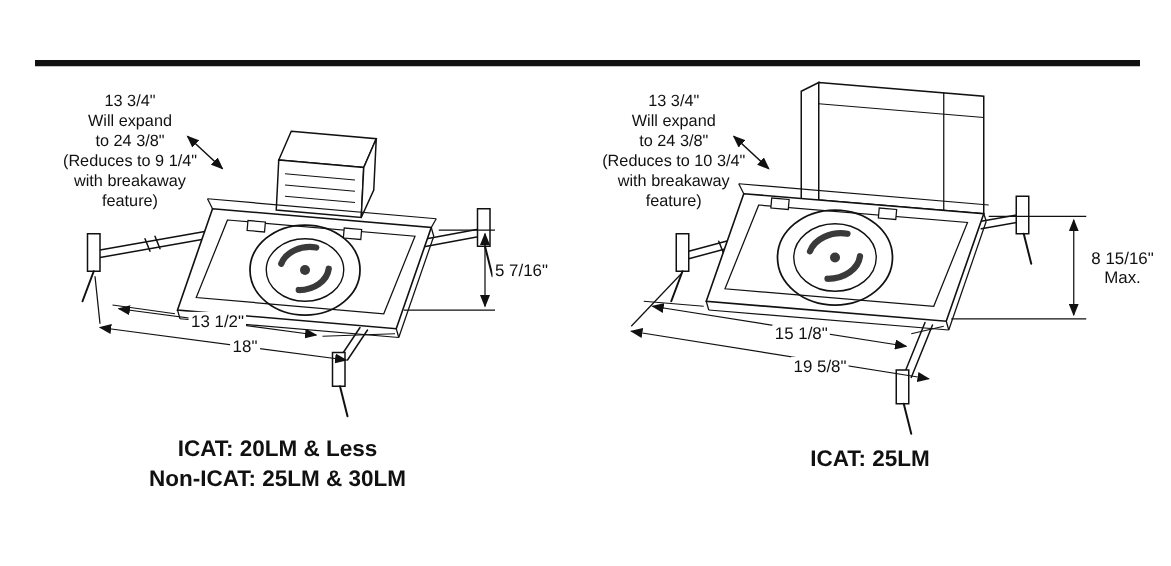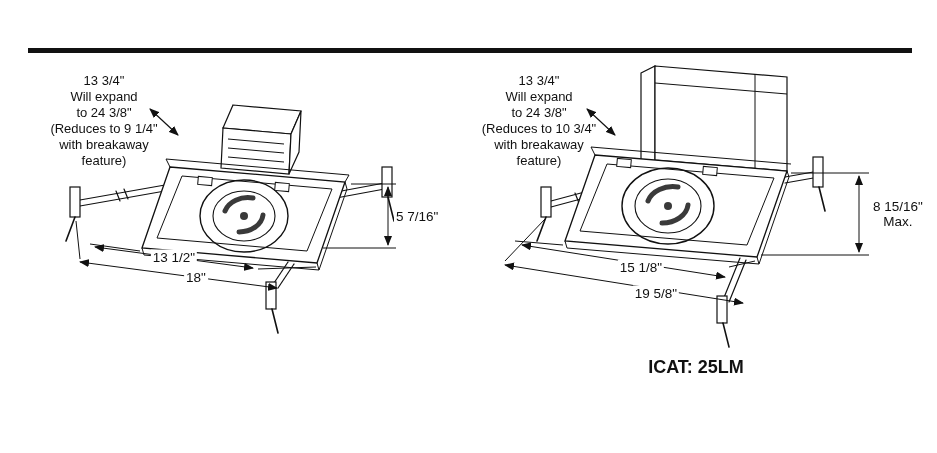--- a/index.html
+++ b/index.html
@@ -122,20 +122,24 @@
       <div>to 24 3/8"</div>
       <div>(Reduces to 9 1/4"</div>
       <div>with breakaway</div>
       <div>feature)</div>
     </div>
 
     <div class="dim dim-side" style="left:374px; top:161px;">5 7/16"</div>
     <div class="dim" style="left:154px; top:202px;">13 1/2"</div>
     <div class="dim" style="left:176px; top:222px;">18"</div>
 
+    <div class="caption cap-left">
+      <div>ICAT: 20LM &amp; Less</div>
+      <div>Non-ICAT: 25LM &amp; 30LM</div>
+    </div>
   </div>
 
   <div class="diagram d-right">
 
     <svg class="art" width="482" height="345" viewBox="0 0 482 345">
       <defs>
         <marker id="ahR" markerUnits="userSpaceOnUse" markerWidth="10" markerHeight="8" refX="9" refY="4" orient="auto-start-reverse">
           <path d="M0,0 L10,4 L0,8 Z" fill="#111"></path>
         </marker>
       </defs>

